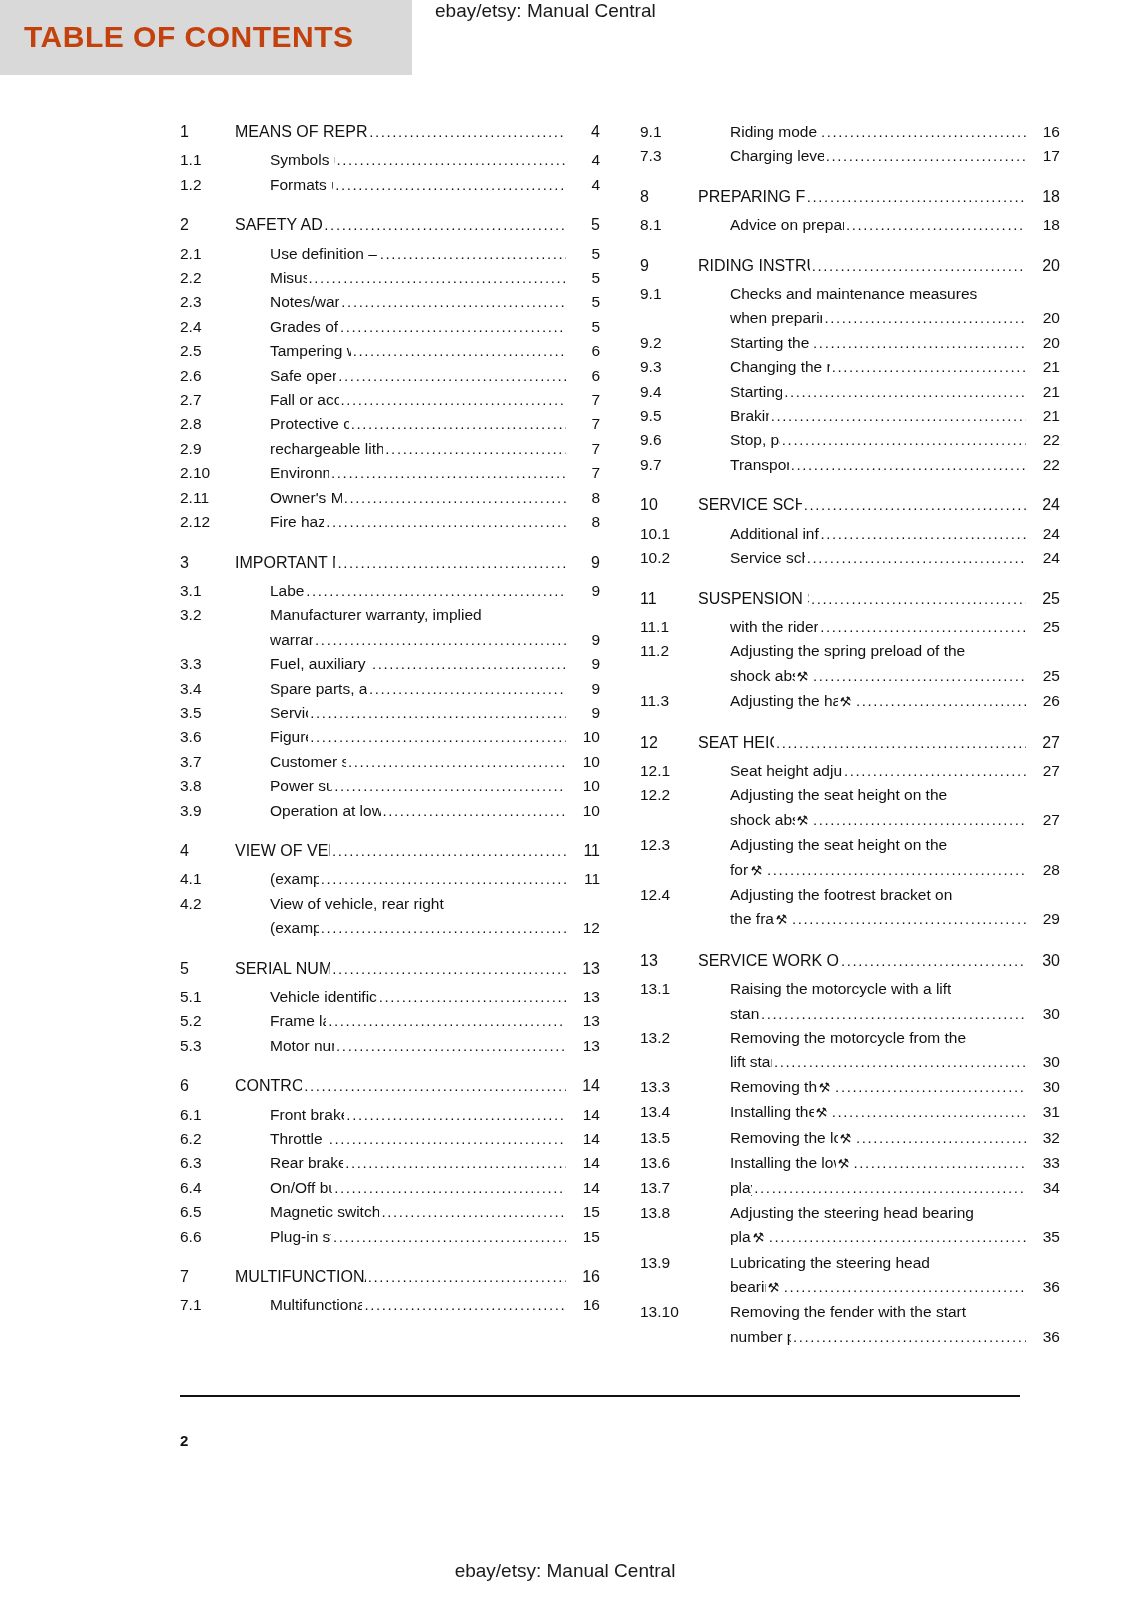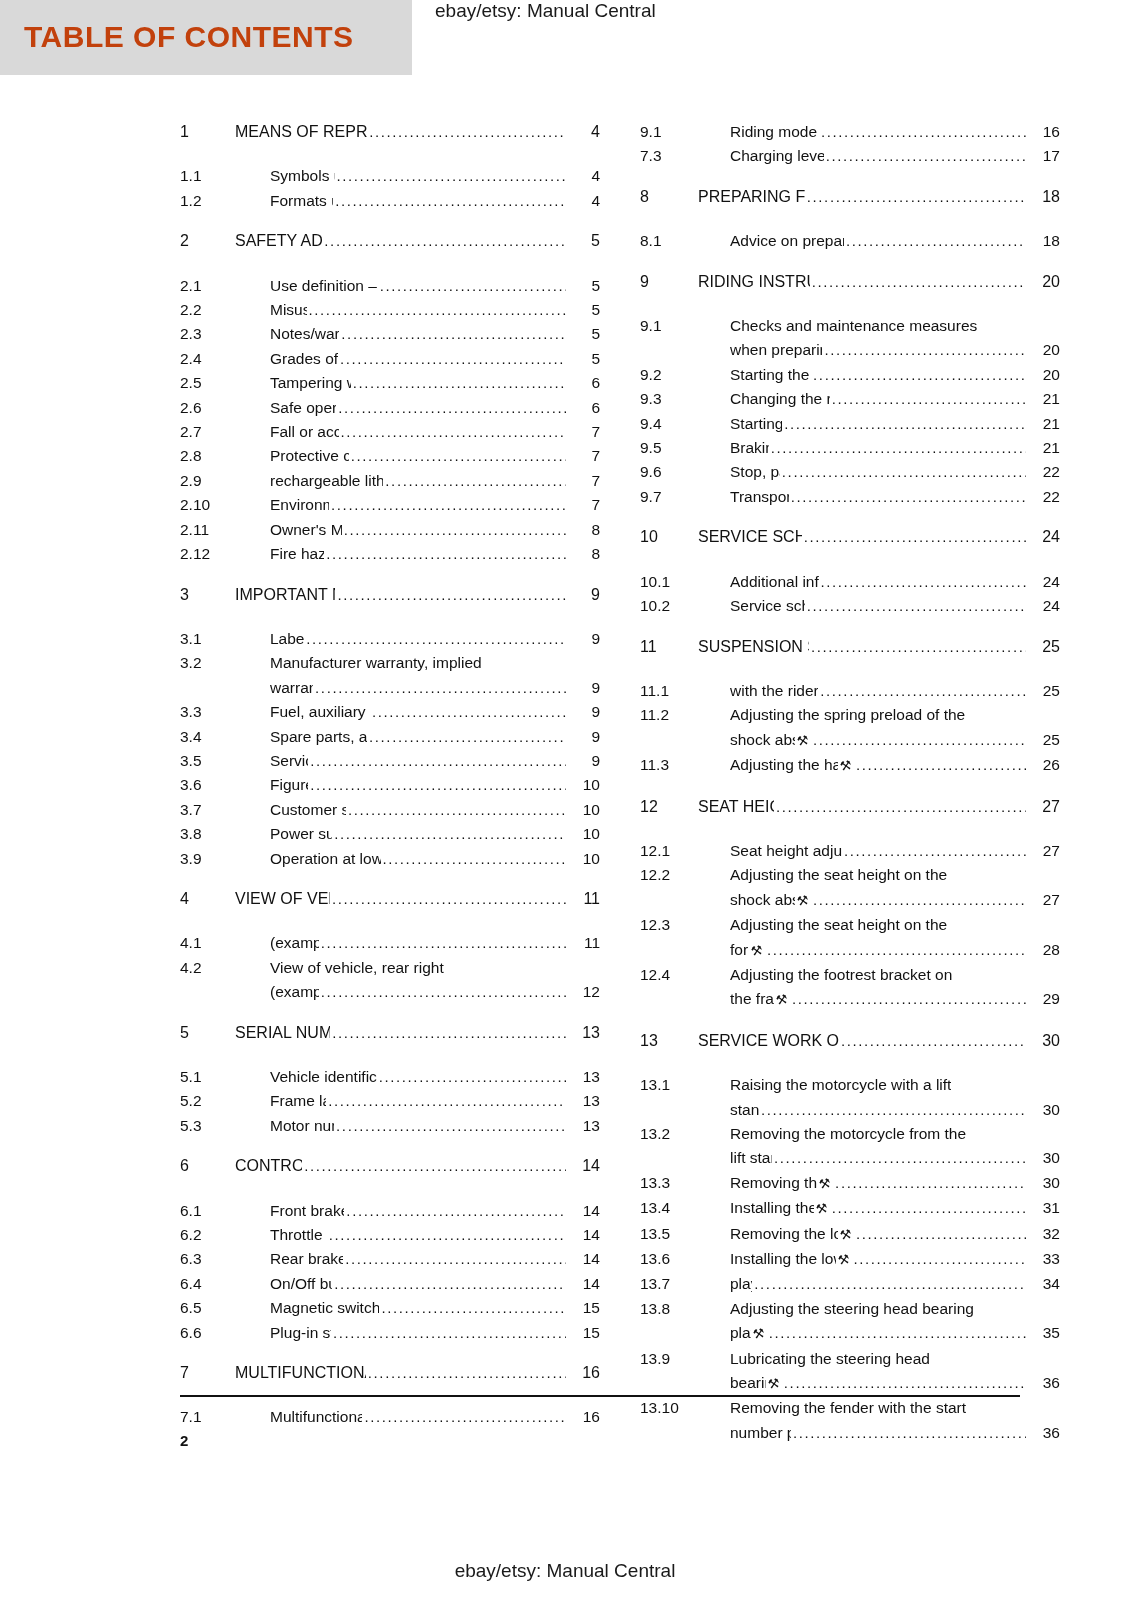--- a/index.html
+++ b/index.html
@@ -74,21 +74,21 @@
     align-items: baseline;
     font-size: 15.5px;
     line-height: 24.4px;
     color: #111;
   }
   .toc-row.level1 {
     margin-top: 16px;
     font-size: 16px;
   }
   .toc-row.level1.first { margin-top: 0; }
-  .toc-row.level2.firstsub { margin-top: 20px; }
+  .toc-row.level2.firstsub { margin-top: 4px; }
 
   .num {
     flex: 0 0 auto;
     text-align: left;
   }
   .level1 .num { width: 55px; }
   .level2 .num { width: 90px; }
   .col-right .level1 .num { width: 58px; }
   .col-right .level2 .num { width: 90px; }
 

